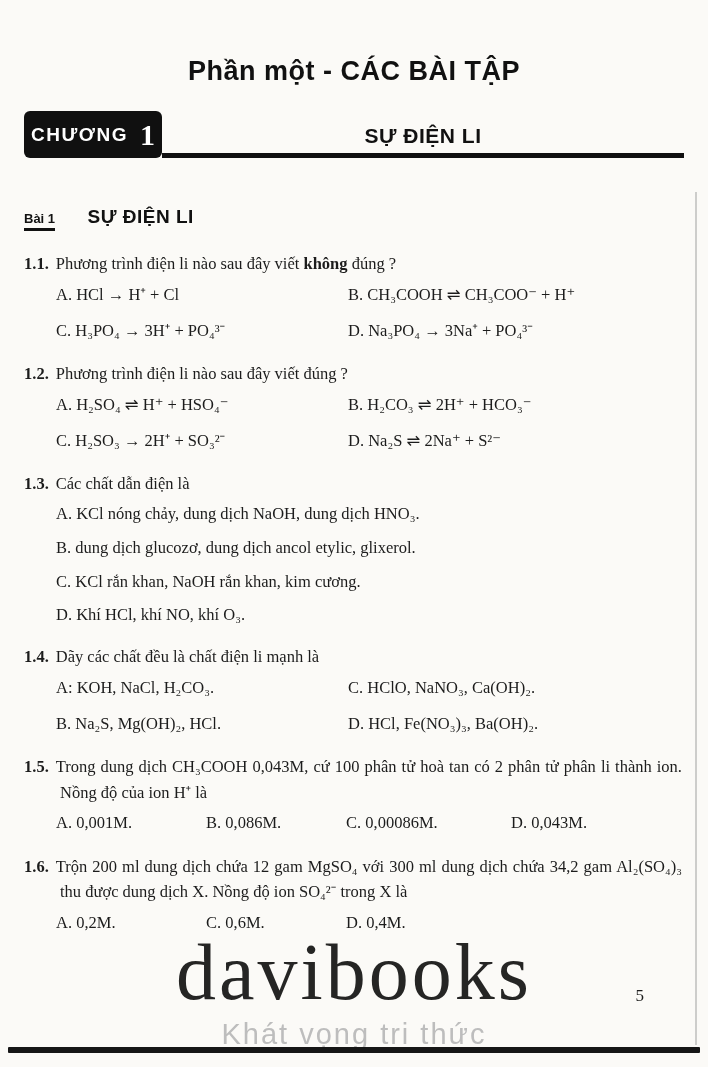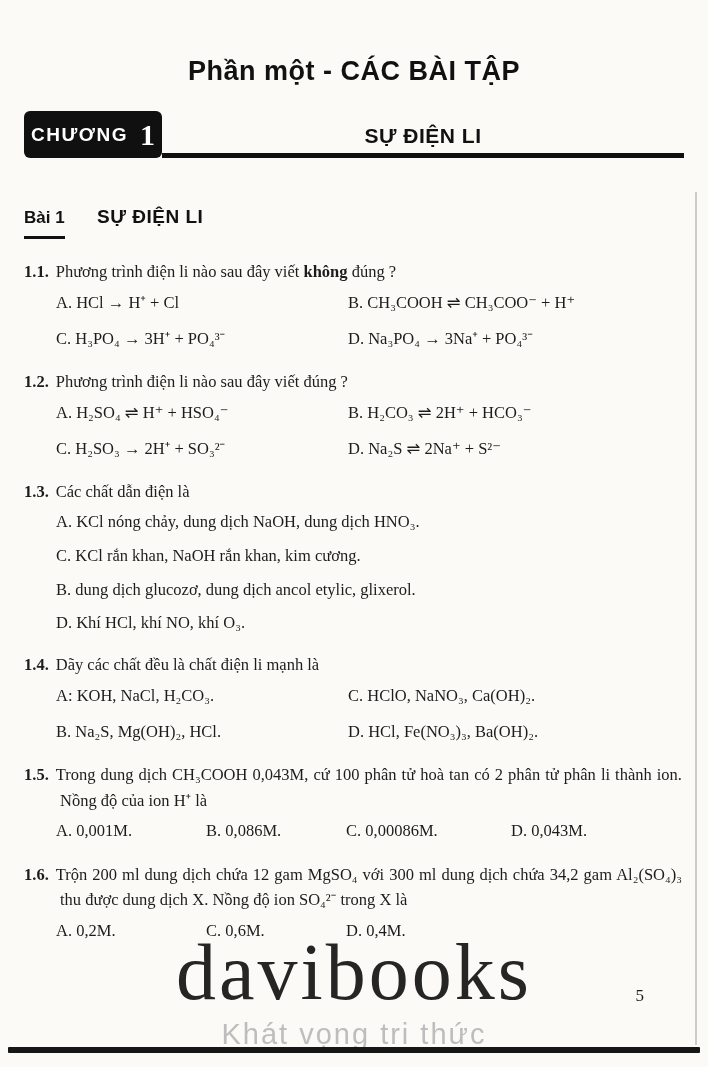--- a/index.html
+++ b/index.html
@@ -25,21 +25,21 @@
   .chapter-label { font-size:19px; letter-spacing:1.5px; }
   .chapter-num { font-size:30px; font-family:"Liberation Serif", serif; font-weight:bold; line-height:1; }
   .chapter-right { flex:1; display:flex; flex-direction:column; justify-content:flex-end; }
   .chapter-title {
     text-align:center; font-family:"Liberation Sans", sans-serif; font-weight:bold;
     font-size:21px; letter-spacing:.5px; padding-bottom:5px; color:#111;
   }
   .chapter-rule { height:5px; background:#101010; }
 
   .lesson { margin-top:48px; font-family:"Liberation Sans", sans-serif; font-weight:bold; color:#111; }
-  .lesson-label { font-size:17px; border-bottom:3px solid #111; padding-bottom:8px; display:inline-block; }
+  .lesson-label { font-size:13px; border-bottom:3px solid #111; padding-bottom:2px; display:inline-block; }
   .lesson-title { font-size:19px; letter-spacing:.5px; margin-left:28px; }
 
   .questions { margin-top:20px; font-size:16.5px; }
   .q { margin-bottom:12px; }
   .q-text {
     text-align:justify; line-height:1.55;
     padding-left:36px; text-indent:-36px; padding-right:2px;
   }
   .q-num { font-weight:bold; margin-right:7px; }
   .q-bold { font-weight:bold; }
@@ -131,22 +131,22 @@
           <span class="opt">D. Na₂S ⇌ 2Na⁺ + S²⁻</span>
         </div>
       </div>
 
       <div class="q">
         <div class="q-text">
           <span class="q-num">1.3.</span><span>Các chất dẫn điện là</span>
         </div>
         <div class="opts stack">
           <span class="opt">A. KCl nóng chảy, dung dịch NaOH, dung dịch HNO₃.</span>
+          <span class="opt">B. dung dịch glucozơ, dung dịch ancol etylic, glixerol.</span>
           <span class="opt">C. KCl rắn khan, NaOH rắn khan, kim cương.</span>
-          <span class="opt">B. dung dịch glucozơ, dung dịch ancol etylic, glixerol.</span>
           <span class="opt">D. Khí HCl, khí NO, khí O₃.</span>
         </div>
       </div>
 
       <div class="q">
         <div class="q-text">
           <span class="q-num">1.4.</span><span>Dãy các chất đều là chất điện li mạnh là</span>
         </div>
         <div class="opts grid2">
           <span class="opt">A: KOH, NaCl, H₂CO₃.</span>

